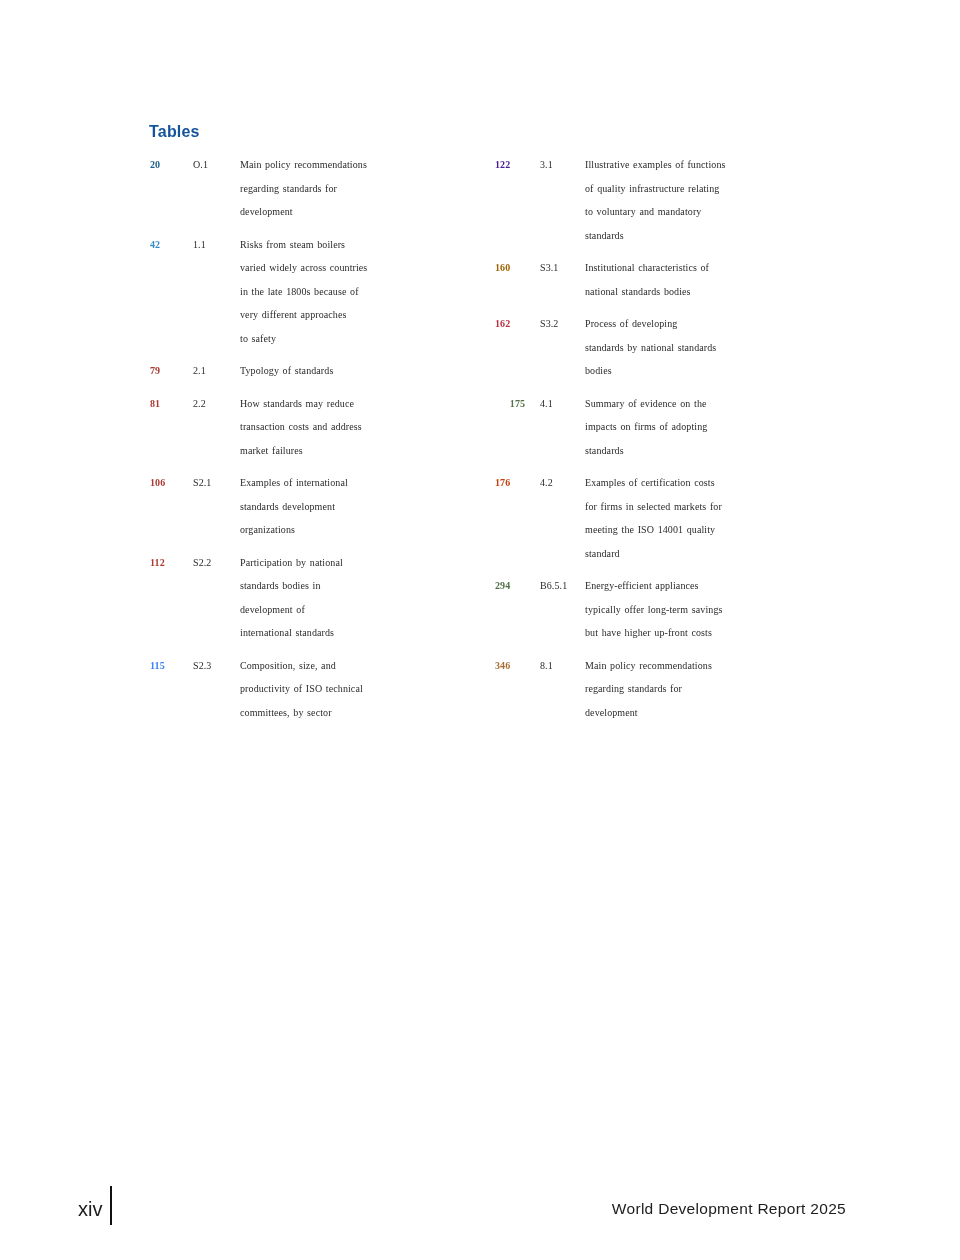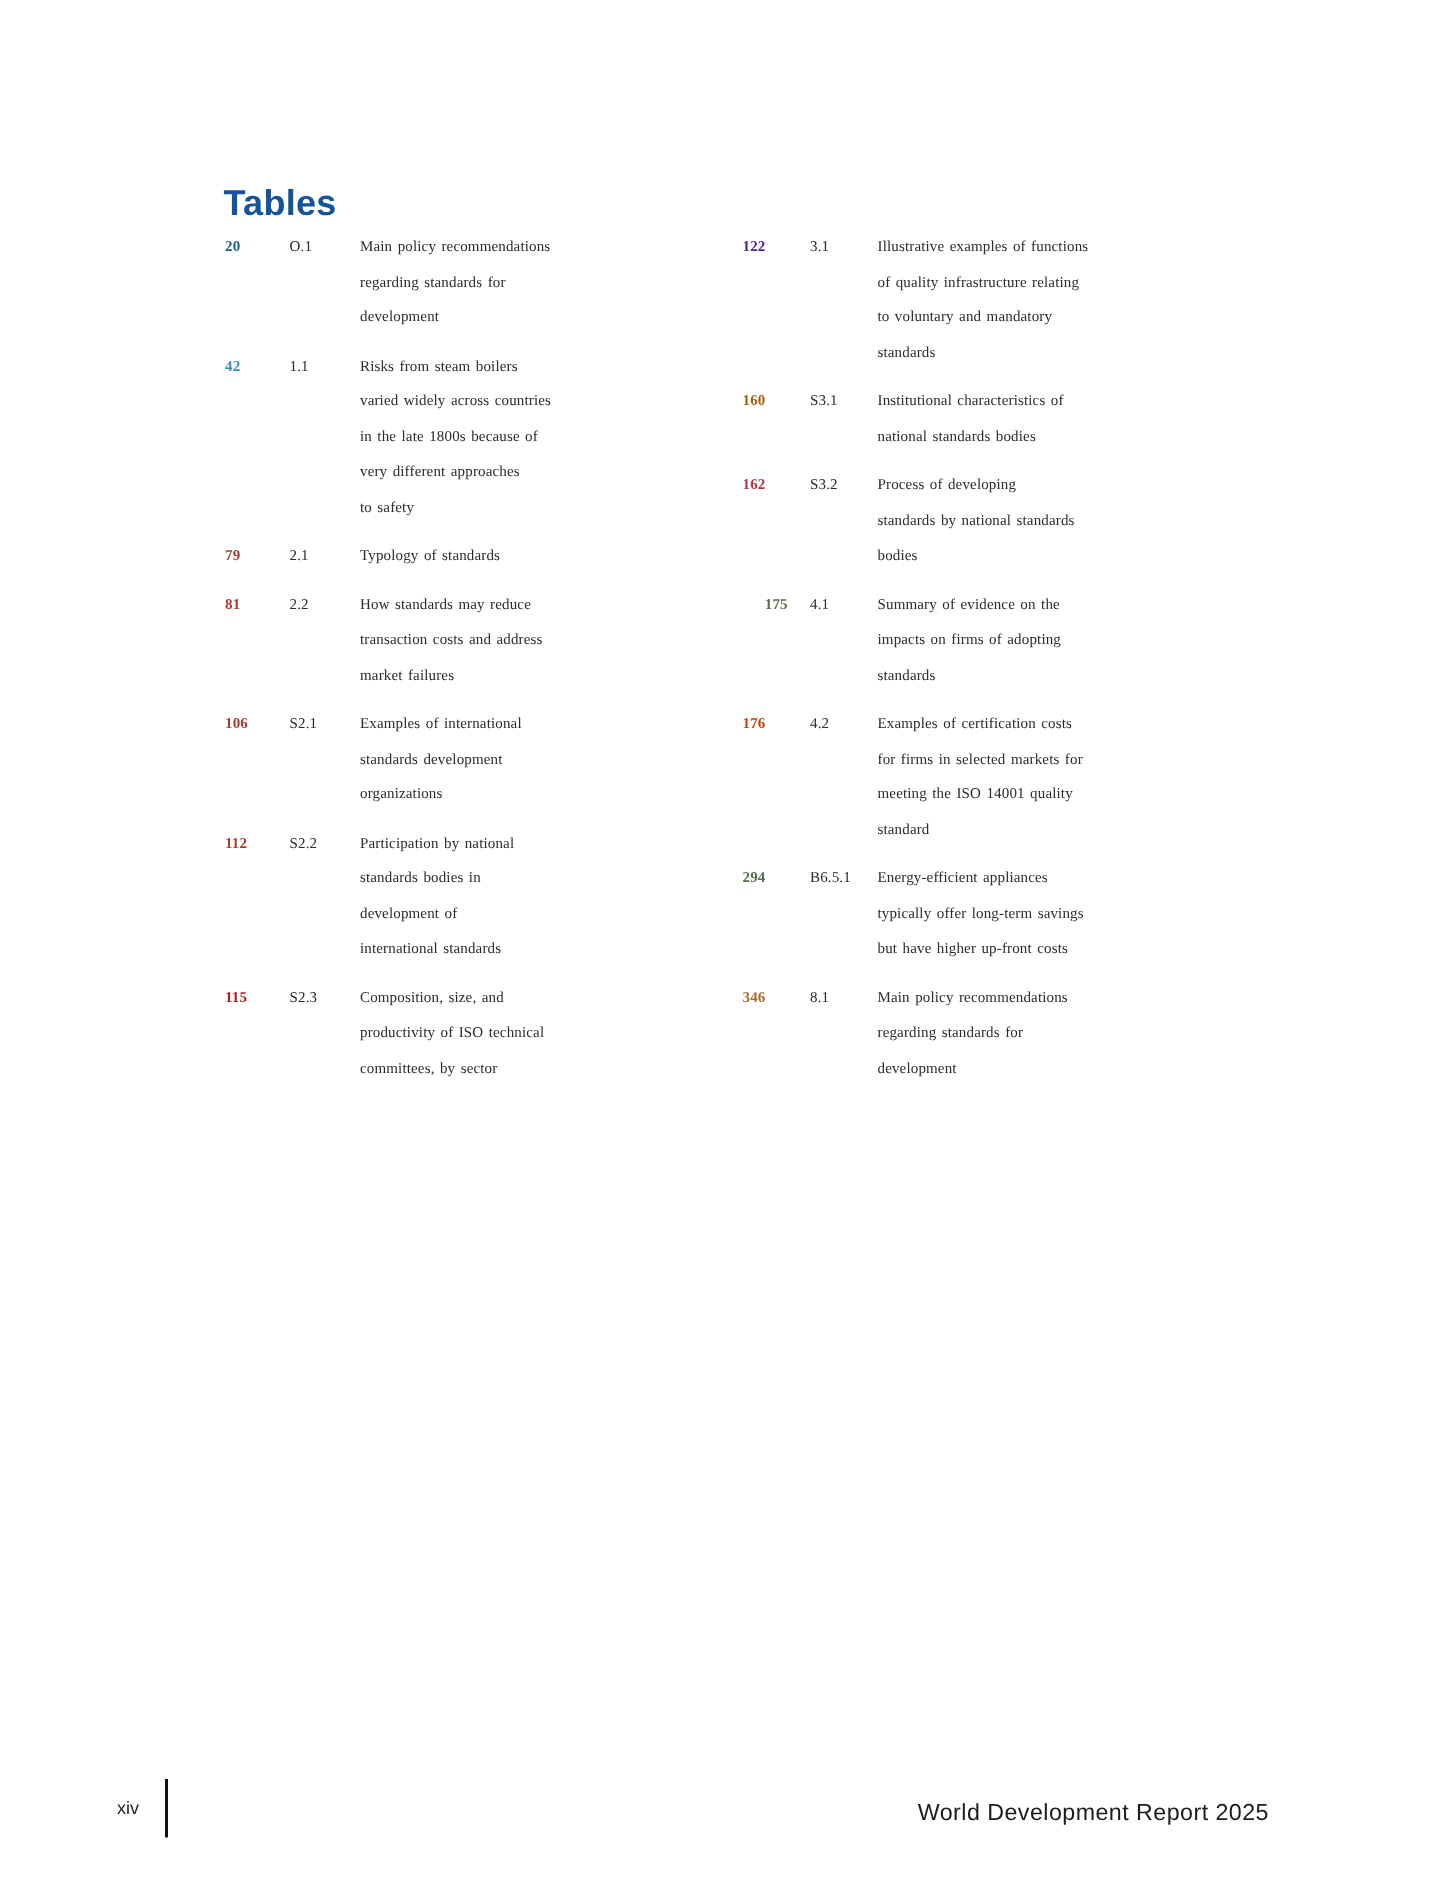--- a/index.html
+++ b/index.html
@@ -10,21 +10,21 @@
     font-family: "Liberation Serif", serif;
     color: #2b2b2b;
     overflow: hidden;
   }
   .heading {
     position: absolute;
     left: 149px; top: 124px;
     margin: 0;
     font-family: "Liberation Sans", sans-serif;
     font-weight: bold;
-    font-size: 24px;
+    font-size: 16px;
     line-height: 1;
     letter-spacing: 0.2px;
   }
   .toc {
     position: absolute;
     left: 150px; top: 153px;
     display: flex;
   }
   .col { display: flex; flex-direction: column; }
   .col-left  { width: 312px; margin-right: 33px; }
@@ -39,21 +39,21 @@
   }
   .entry .pg  { width: 43px; font-weight: bold; flex-shrink: 0; }
   .entry .num { width: 47px; flex-shrink: 0; color: #2b2b2b; }
   .col-right .entry .pg  { width: 45px; }
   .col-right .entry .num { width: 45px; }
   .entry .title { flex: 1; white-space: pre; color: #2b2b2b; }
   .folio {
     position: absolute;
     left: 78px; top: 1199px;
     font-family: "Liberation Sans", sans-serif;
-    font-size: 12px;
+    font-size: 20px;
     line-height: 1;
     color: #1c1c1c;
   }
   .footer-rule {
     position: absolute;
     left: 110px; top: 1186px;
     width: 2px; height: 39px;
     background: #111111;
   }
   .footer-title {
@@ -111,21 +111,21 @@
     </div>
     <div class="entry">
       <span class="pg" style="color: rgb(172, 58, 50);">112</span>
       <span class="num">S2.2</span>
       <span class="title">Participation by national
 standards bodies in
 development of
 international standards</span>
     </div>
     <div class="entry">
-      <span class="pg" style="color: #b91c1c;">115</span>
+      <span class="pg" style="color: #3b82f6;">115</span>
       <span class="num">S2.3</span>
       <span class="title">Composition, size, and
 productivity of ISO technical
 committees, by sector</span>
     </div>
   </div>
 
   <div class="col col-right">
     <div class="entry">
       <span class="pg" style="color: #4c1d95;">122</span>

